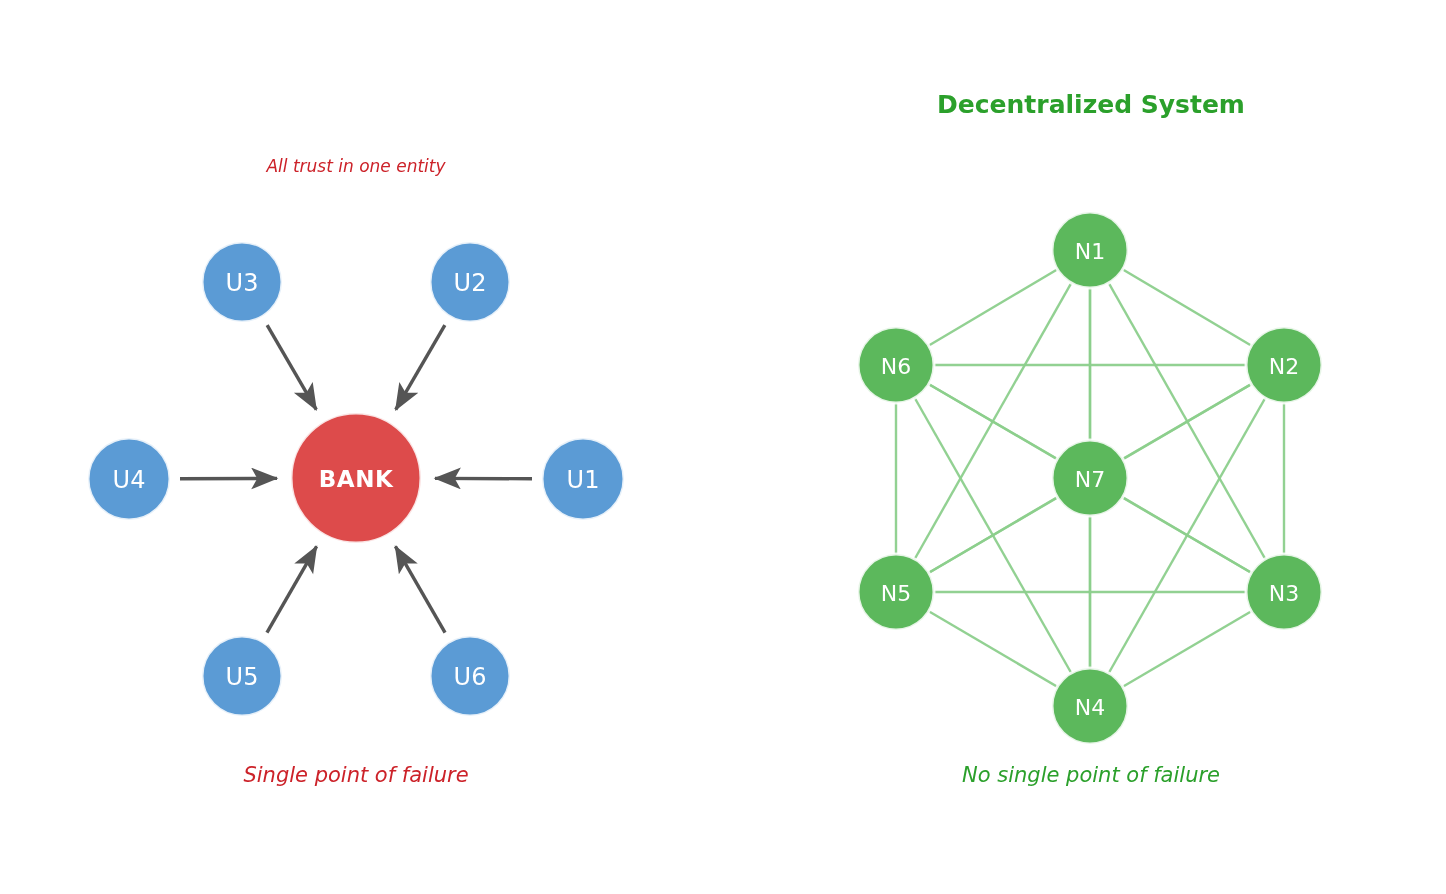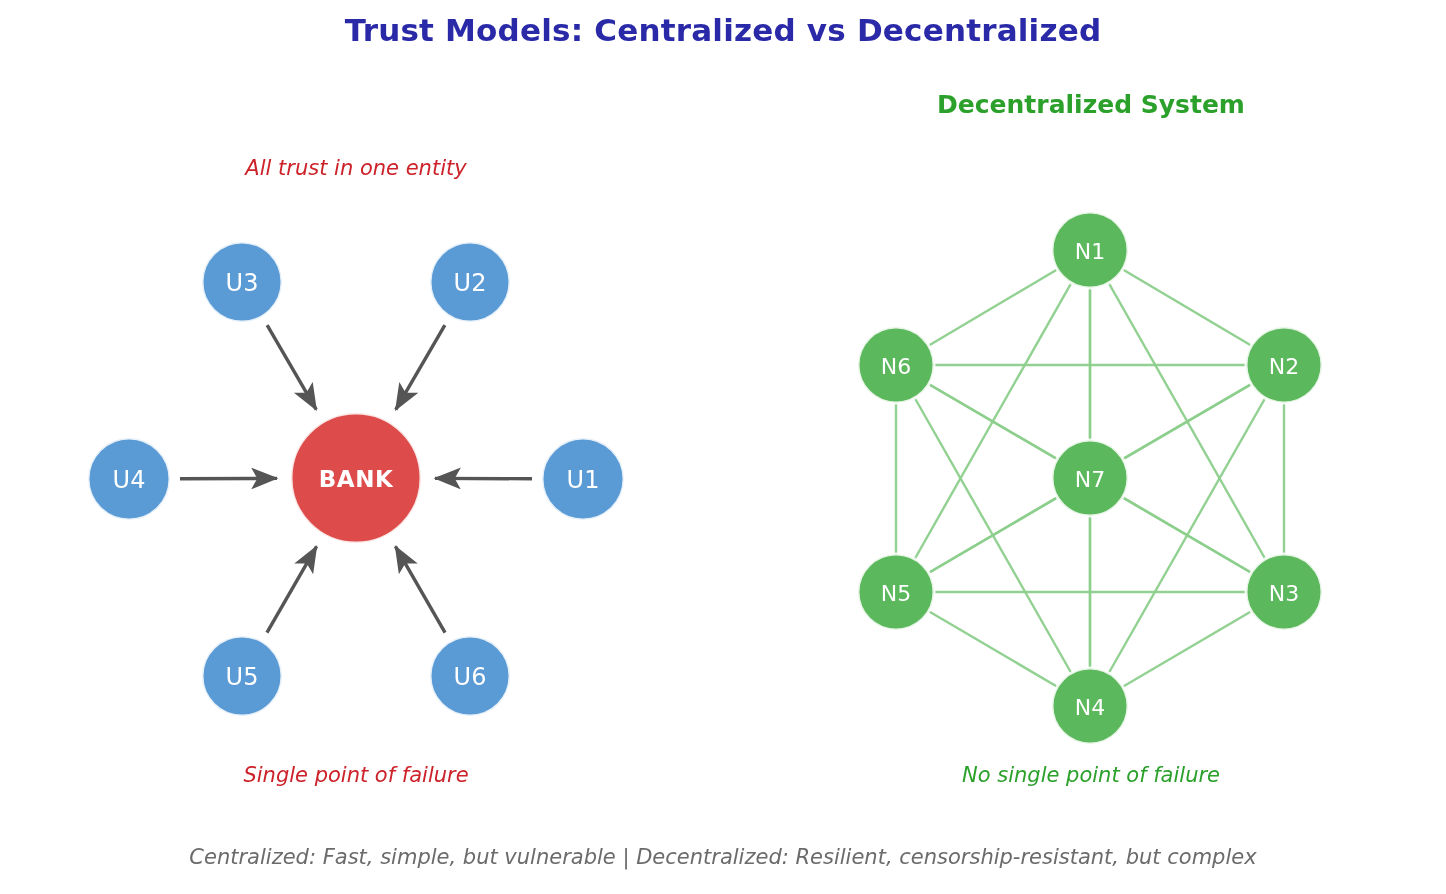--- a/index.html
+++ b/index.html
@@ -37,21 +37,21 @@
     width: 620px;
     text-align: center;
     font-size: 25px;
     font-weight: bold;
   }
   .panel-subtitle {
     position: absolute;
     top: 156px;
     width: 620px;
     text-align: center;
-    font-size: 21px;
+    font-size: 17px;
     font-style: italic;
   }
   .panel-caption {
     position: absolute;
     top: 763px;
     width: 620px;
     text-align: center;
     font-size: 21px;
     font-style: italic;
   }
@@ -85,21 +85,20 @@
   }
   .label-user { font-size: 24px; }
   .label-node { font-size: 22px; }
   .label-hub  { font-size: 23px; font-weight: bold; letter-spacing: 0.5px; }
 </style>
 </head>
 <body>
 
 <div id="stage">
 
-  <div class="main-title">Trust Models: Centralized vs Decentralized</div>
 
   <div class="panel-subtitle left-col c-red">All trust in one entity</div>
   <div class="panel-caption left-col c-red">Single point of failure</div>
 
   <div class="panel-title right-col c-green">Decentralized System</div>
   <div class="panel-caption right-col c-green">No single point of failure</div>
 
   <svg class="diagram" viewBox="0 0 1446 894">
     <defs>
       <marker id="arrowhead" markerWidth="9" markerHeight="9" refX="7.6" refY="3.2" orient="auto" markerUnits="strokeWidth">
@@ -192,14 +191,13 @@
           <circle cx="470" cy="676" r="40" fill="#5b9bd5" stroke="#ffffff" stroke-width="3" stroke-opacity="0.85"></circle>
           <text x="470" y="677" class="node-label label-user">U6</text>
         </g>
         <g>
           <circle cx="356" cy="478" r="65" fill="#dd4b4b" stroke="#ffffff" stroke-width="3" stroke-opacity="0.85"></circle>
           <text x="356" y="479" class="node-label label-hub">BANK</text>
         </g>
       </g>
   </svg>
 
-  <div class="footer-note">Centralized: Fast, simple, but vulnerable | Decentralized: Resilient, censorship-resistant, but complex</div>
 </div>
 
 </body></html>

